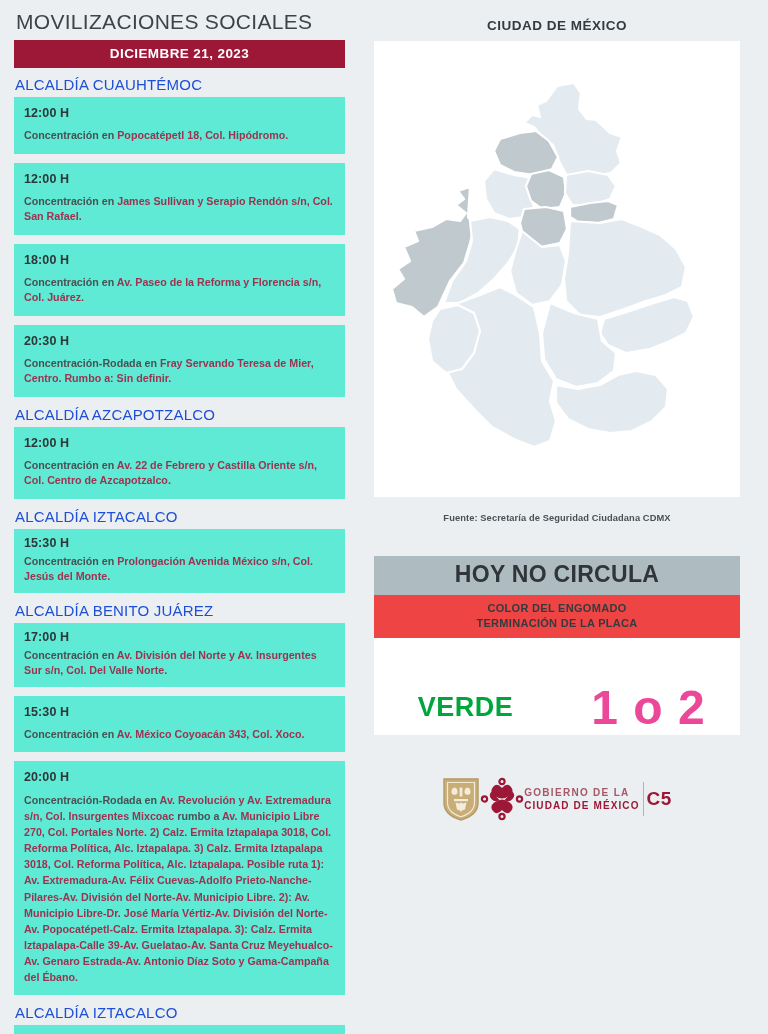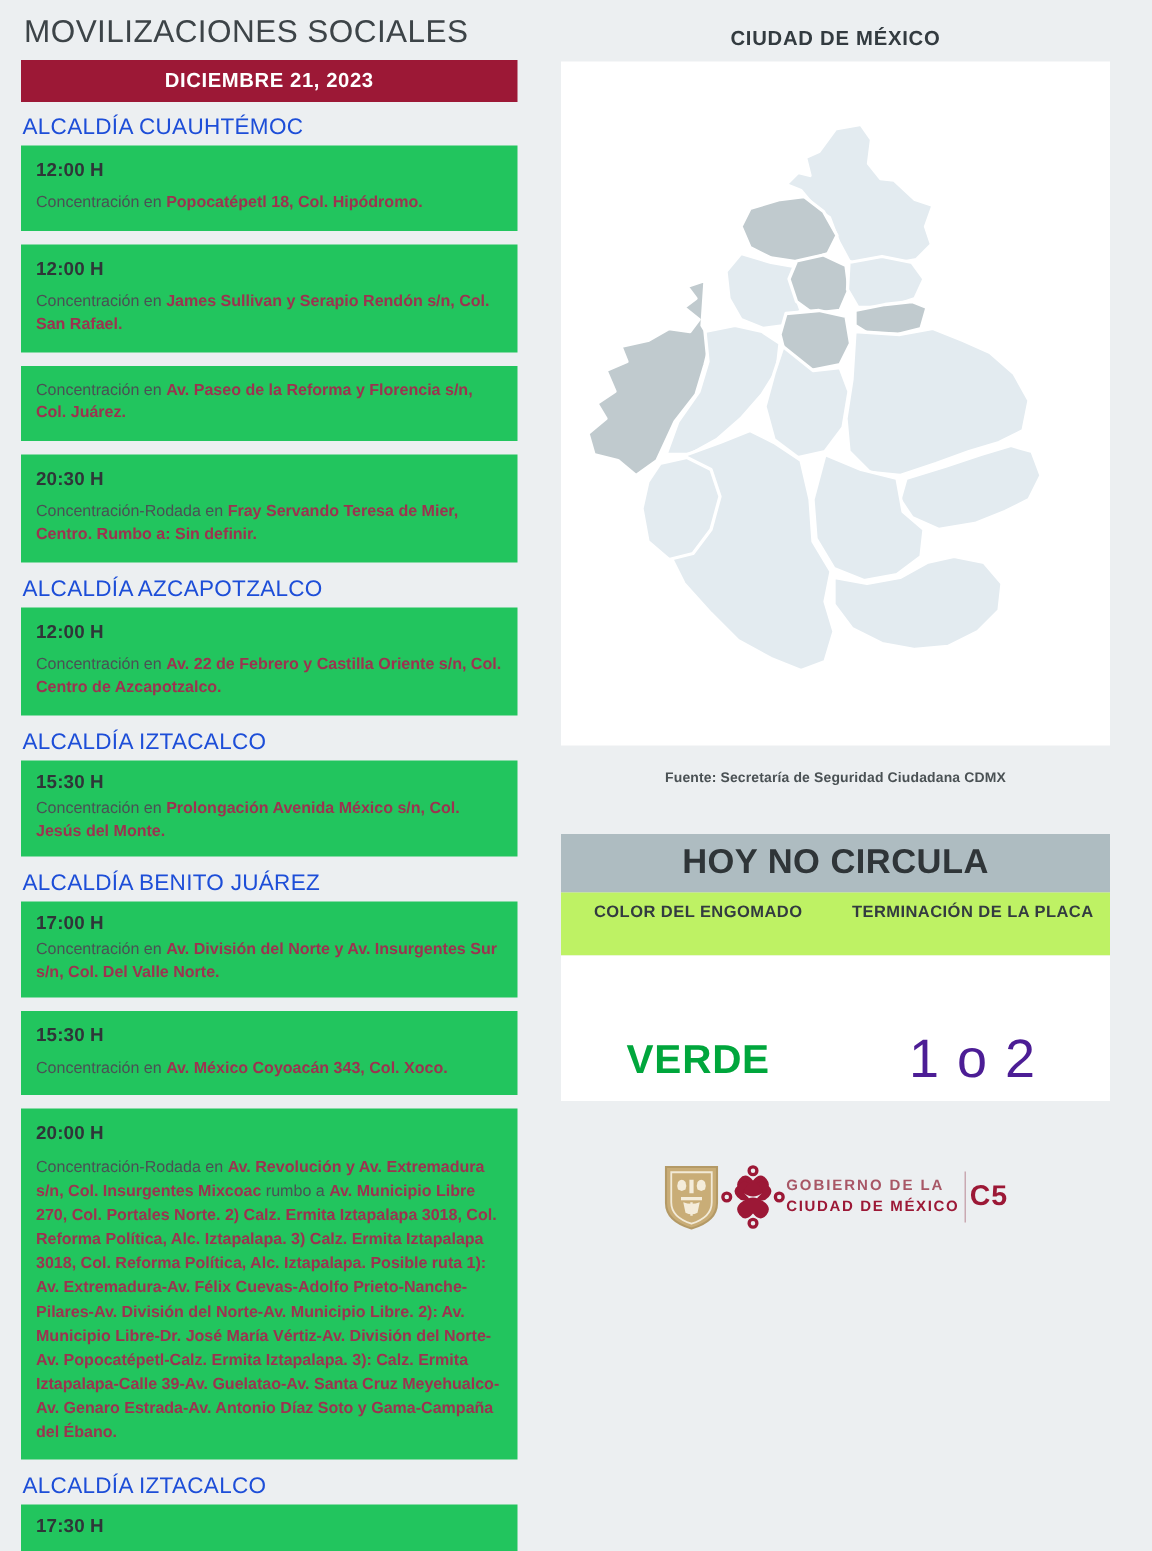--- a/index.html
+++ b/index.html
@@ -21,34 +21,34 @@
   .date-banner{
     background:#9c1836;color:#ffffff;
     font-size:13.5px;font-weight:bold;letter-spacing:.4px;
     text-align:center;padding:6px 0 7px 0;width:331px;
   }
   .borough{
     font-size:15px;color:#1d4ed8;font-weight:400;
     letter-spacing:.2px;margin:8px 0 4px 1px;
   }
   .card{
-    background:#22c55e;width:331px;box-sizing:border-box;
+    background:#5eead4;width:331px;box-sizing:border-box;
     padding:9px 10px 10px 10px;margin-bottom:9px;
   }
   .card.tight{padding:7px 10px 8px 10px;}
   .time{
     font-size:12.5px;font-weight:bold;color:#2f3538;
     margin:0 0 8px 0;letter-spacing:.1px;
   }
   .card.tight .time{margin-bottom:4px;}
   .desc{
     font-size:10.7px;line-height:1.45;color:#6d3a47;
     font-weight:bold;margin:0;
   }
-  .desc .plain{color:#4a5154;font-weight:normal;}
+  .desc .plain{color:#4a5154;font-weight:bold;}
   .desc .loc{color:#9c3350;font-weight:bold;}
   .desc.longp{line-height:1.5;}
 
   
   .right{width:394px;box-sizing:border-box;padding:0 14px 0 14px;}
   .map-title{
     text-align:center;font-size:13.5px;font-weight:bold;
     color:#333b40;letter-spacing:.5px;margin:18px 0 8px 0;
   }
   .map-box{
@@ -62,36 +62,36 @@
   }
 
   
   .hnc{width:366px;margin-top:33px;}
   .hnc-title{
     background:#aebcc1;color:#2f3538;text-align:center;
     font-size:23px;font-weight:bold;letter-spacing:.3px;
     padding:5px 0 7px 0;
   }
   .hnc-sub{
-    background:#bef264;display:flex;padding:6px 0 21px 0;
+    background:#ef4444;display:flex;padding:6px 0 8px 0;flex-direction:column;
   }
   .hnc-sub div{
     flex:1;text-align:center;font-size:11px;font-weight:bold;
     color:#333b40;line-height:1.32;letter-spacing:.3px;
   }
   .hnc-vals{
     background:#ffffff;display:flex;align-items:center;
     height:97px;
   }
   .hnc-vals div{flex:1;text-align:center;margin-top:42px;}
   .hnc-color{
     font-size:27px;font-weight:bold;color:#00a63c;letter-spacing:.5px;
   }
   .hnc-plate{
-    font-size:36px;font-weight:normal;color:#4c1d95;letter-spacing:1px;
+    font-size:48px;font-weight:bold;color:#ec4899;letter-spacing:1px;
   }
 
   
   .footer{
     width:366px;margin-top:42px;display:flex;align-items:center;
     justify-content:center;
   }
   .gob-text{
     font-size:10px;font-weight:bold;color:#9c1836;
     line-height:1.35;letter-spacing:1.1px;
@@ -115,20 +115,21 @@
       <div class="time">12:00 H</div>
       <div class="desc"><span class="plain">Concentración en </span><span class="loc">Popocatépetl 18, Col. Hipódromo.</span></div>
     </div>
 
     <div class="card">
       <div class="time">12:00 H</div>
       <div class="desc"><span class="plain">Concentración en </span><span class="loc">James Sullivan y Serapio Rendón s/n, Col. San Rafael.</span></div>
     </div>
 
     <div class="card">
+      <div class="time">18:00 H</div>
       <div class="desc"><span class="plain">Concentración en </span><span class="loc">Av. Paseo de la Reforma y Florencia s/n, Col. Juárez.</span></div>
     </div>
 
     <div class="card">
       <div class="time">20:30 H</div>
       <div class="desc"><span class="plain">Concentración-Rodada en </span><span class="loc">Fray Servando Teresa de Mier, Centro. Rumbo a: Sin definir.</span></div>
     </div>
 
     <div class="borough">ALCALDÍA AZCAPOTZALCO</div>
     <div class="card">

